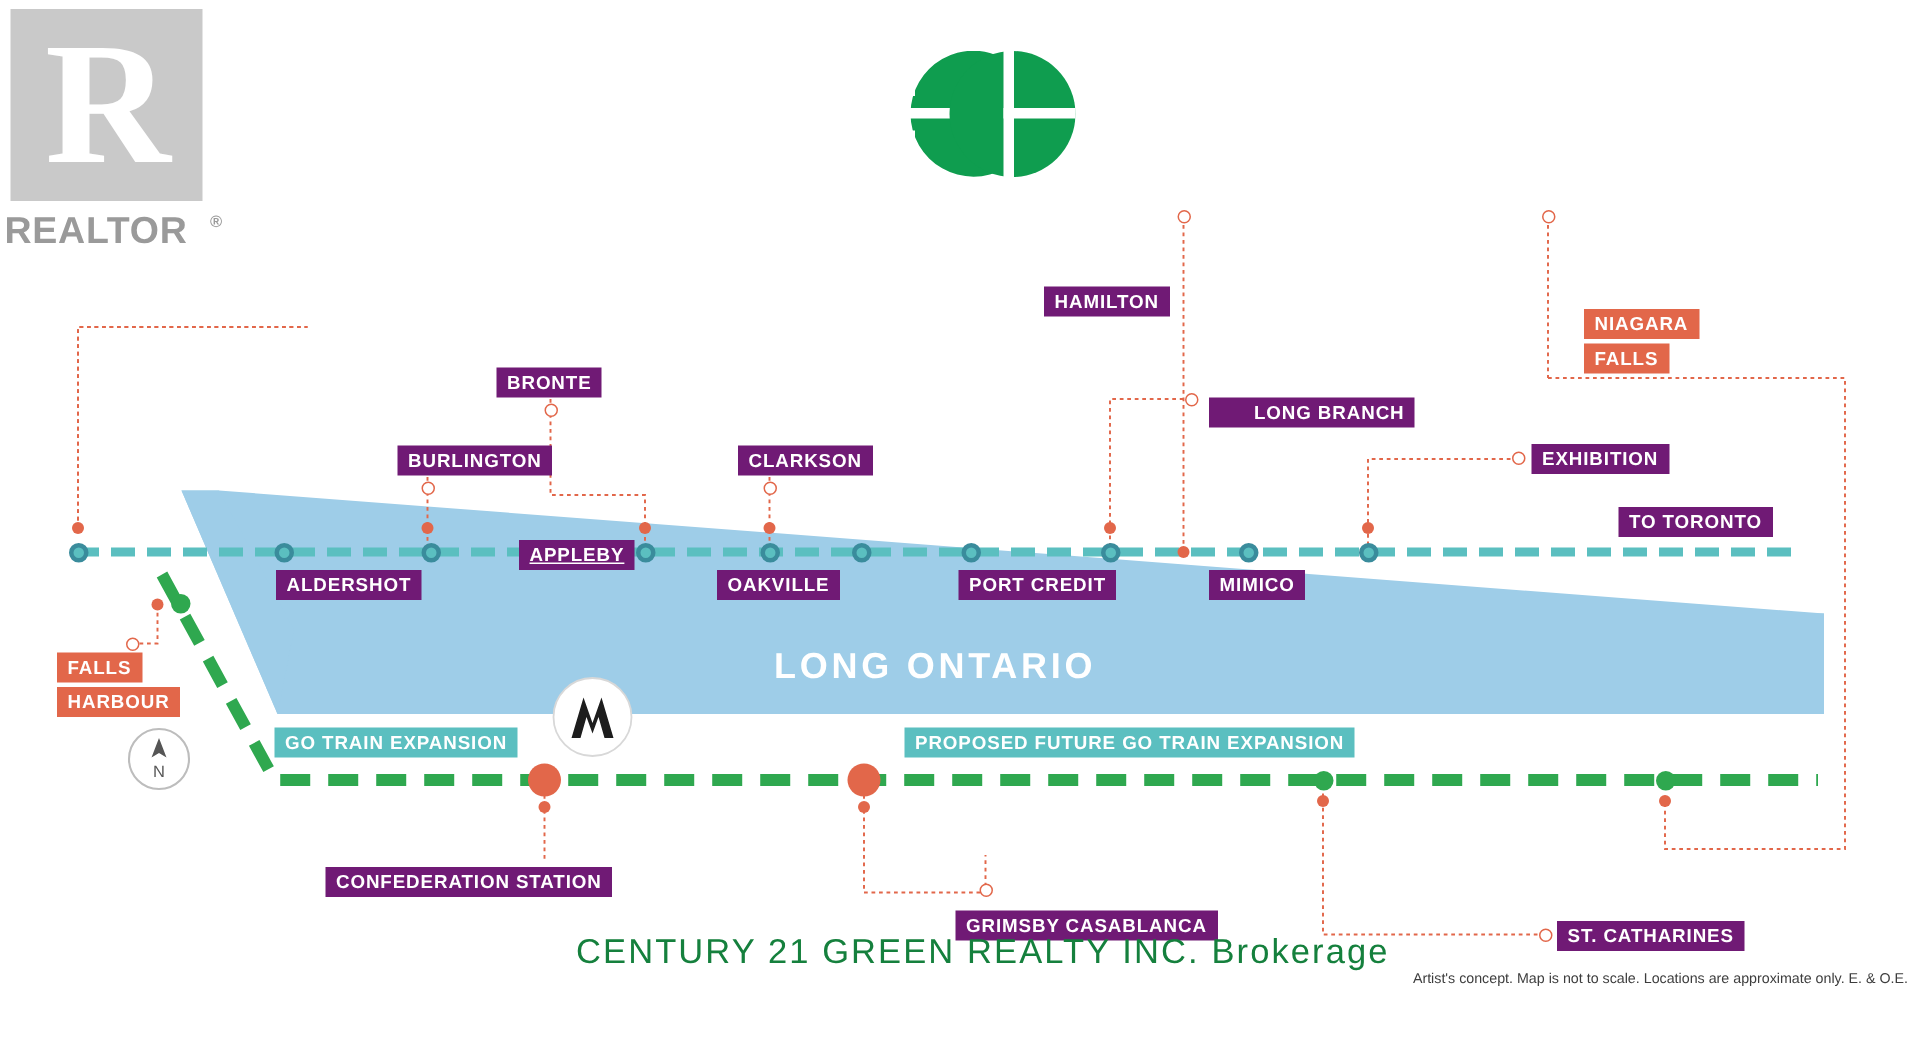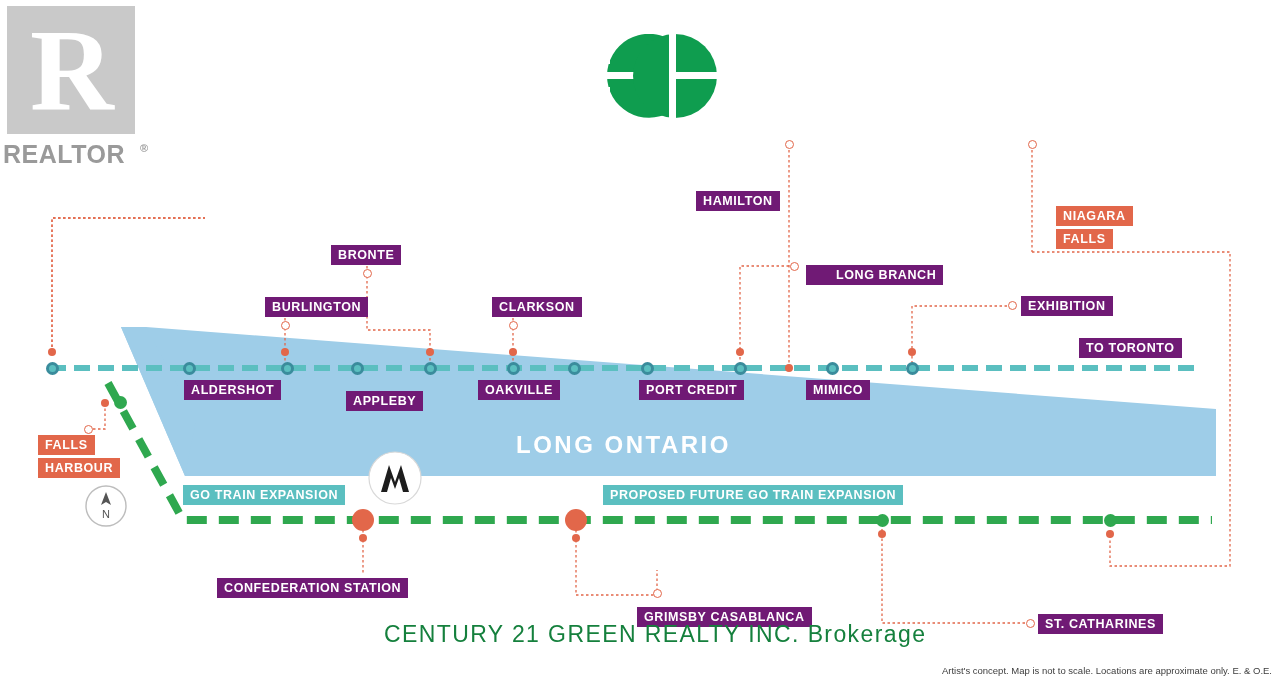--- a/index.html
+++ b/index.html
@@ -136,21 +136,21 @@
   #century-watermark {
     left: 384px; top: 621px;
     font-size: 23px;
     letter-spacing: 1.4px;
     color: #15803d;
     font-family: "Liberation Sans", sans-serif;
     white-space: nowrap;
   }
   #century-watermark .brk { font-weight: normal; }
   #disclaimer {
-    right: 8px; top: 665px;
+    right: 8px; top: 647px;
     font-size: 9.5px;
     color: #3d3d3d;
     font-family: "Liberation Sans", sans-serif;
     white-space: nowrap;
     text-align: right;
   }
 
   
   #m-logo { left: 368px; top: 451px; width: 54px; height: 54px; }
 </style>
@@ -286,21 +286,21 @@
   </div>
 
   <div class="lbl" style="left:331px; top:245px;">BRONTE</div>
   <div class="lbl" style="left:806px; top:265px;padding-left:30px;">LONG BRANCH</div>
   <div class="lbl" style="left:231px; top:297px;margin-left:34px;">BURLINGTON</div>
   <div class="lbl" style="left:492px; top:297px;">CLARKSON</div>
   <div class="lbl" style="left:1021px; top:296px;">EXHIBITION</div>
   <div class="lbl" style="left:1079px; top:338px;">TO TORONTO</div>
 
   <div class="lbl" style="left:184px; top:380px;">ALDERSHOT</div>
-  <div class="lbl" style="left:346px; top:391px;">APPLEBY</div>
+  <div class="lbl" style="left:346px; top:360px;text-decoration:underline;">APPLEBY</div>
   <div class="lbl" style="left:478px; top:380px;">OAKVILLE</div>
   <div class="lbl" style="left:639px; top:380px;">PORT CREDIT</div>
   <div class="lbl" style="left:806px; top:380px;">MIMICO</div>
 
   <div class="lbl stack" style="left:22px; top:419px;">
     <span>FALLS</span>
     <span>HARBOUR</span>
   </div>
 
   <div class="lbl teal" style="left:183px; top:485px;">GO TRAIN EXPANSION</div>

